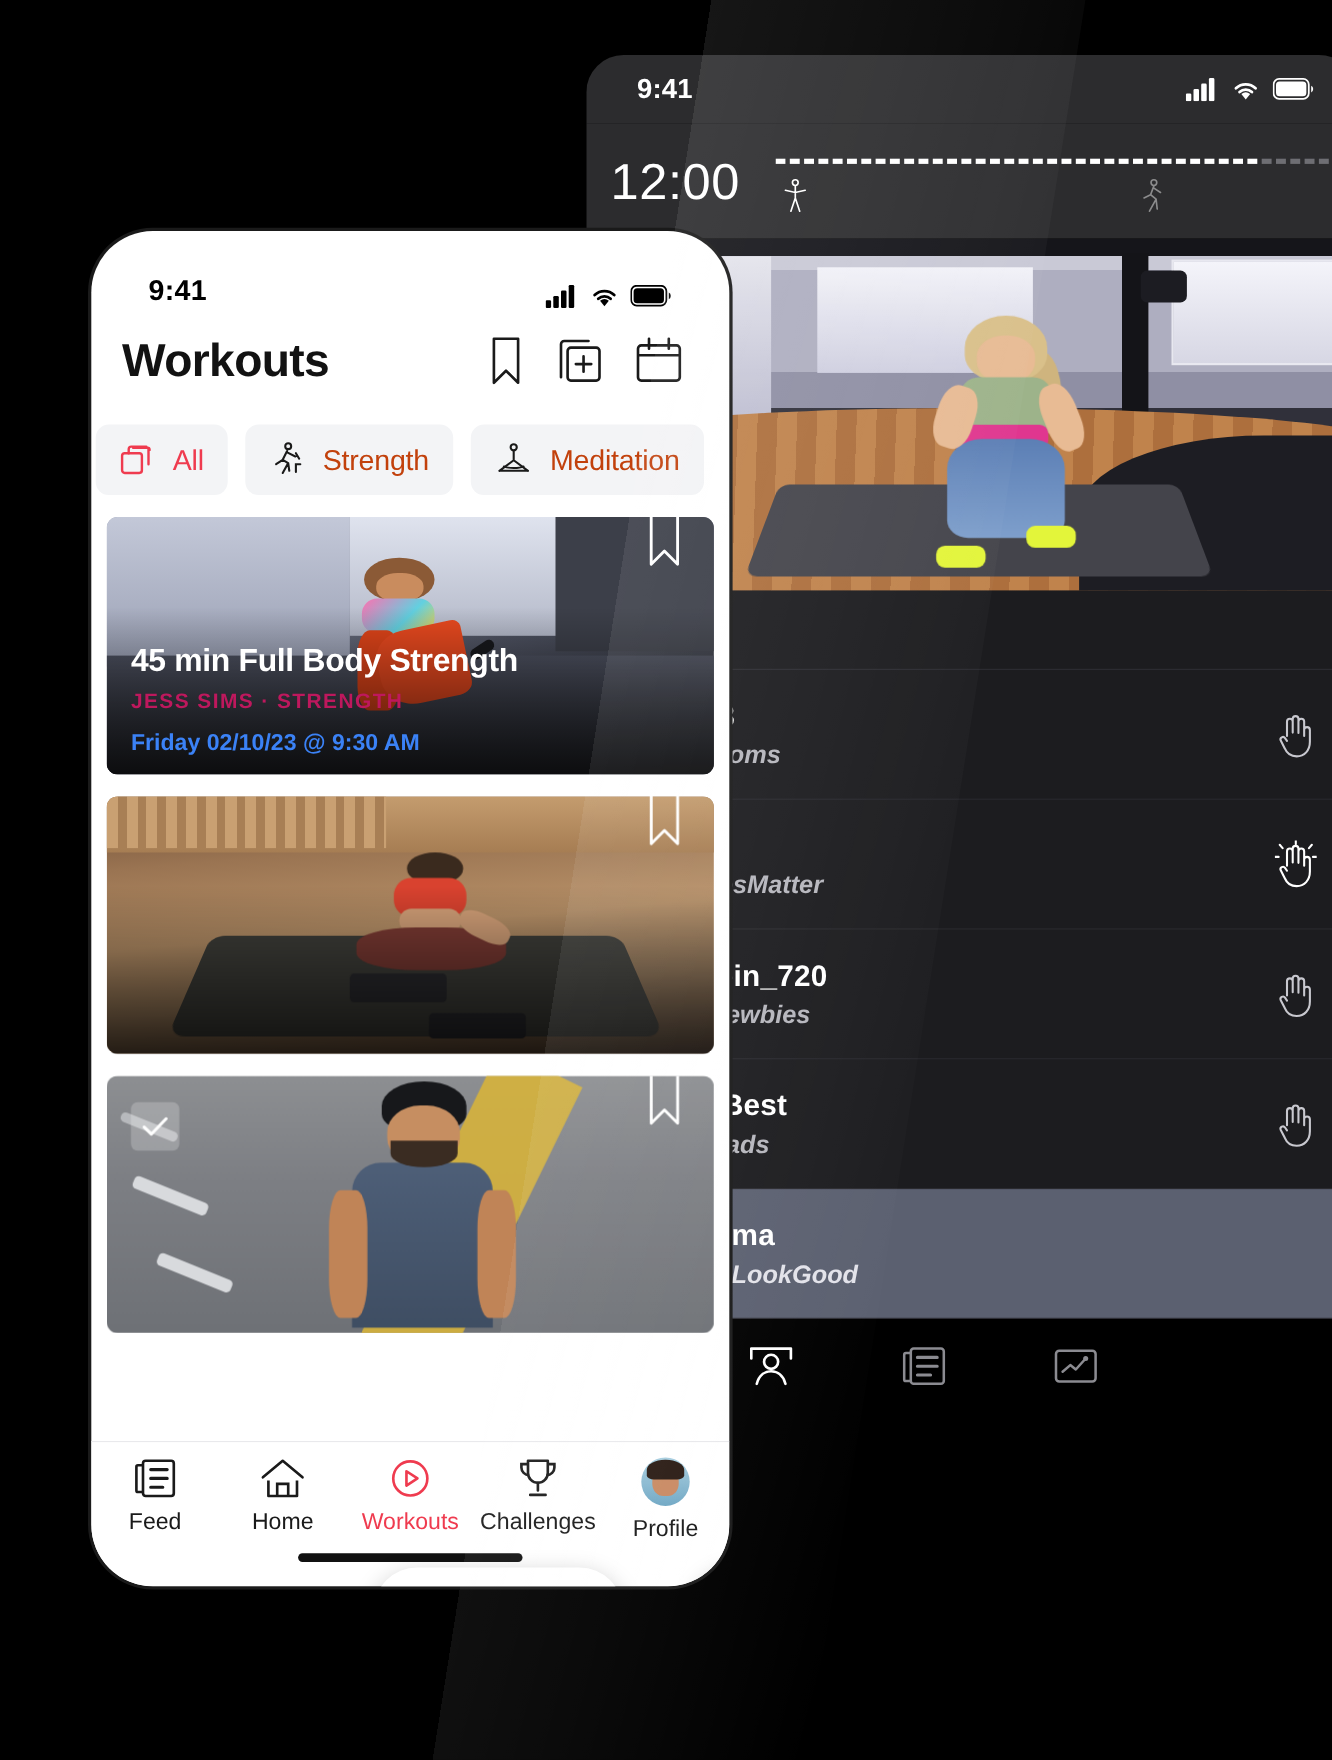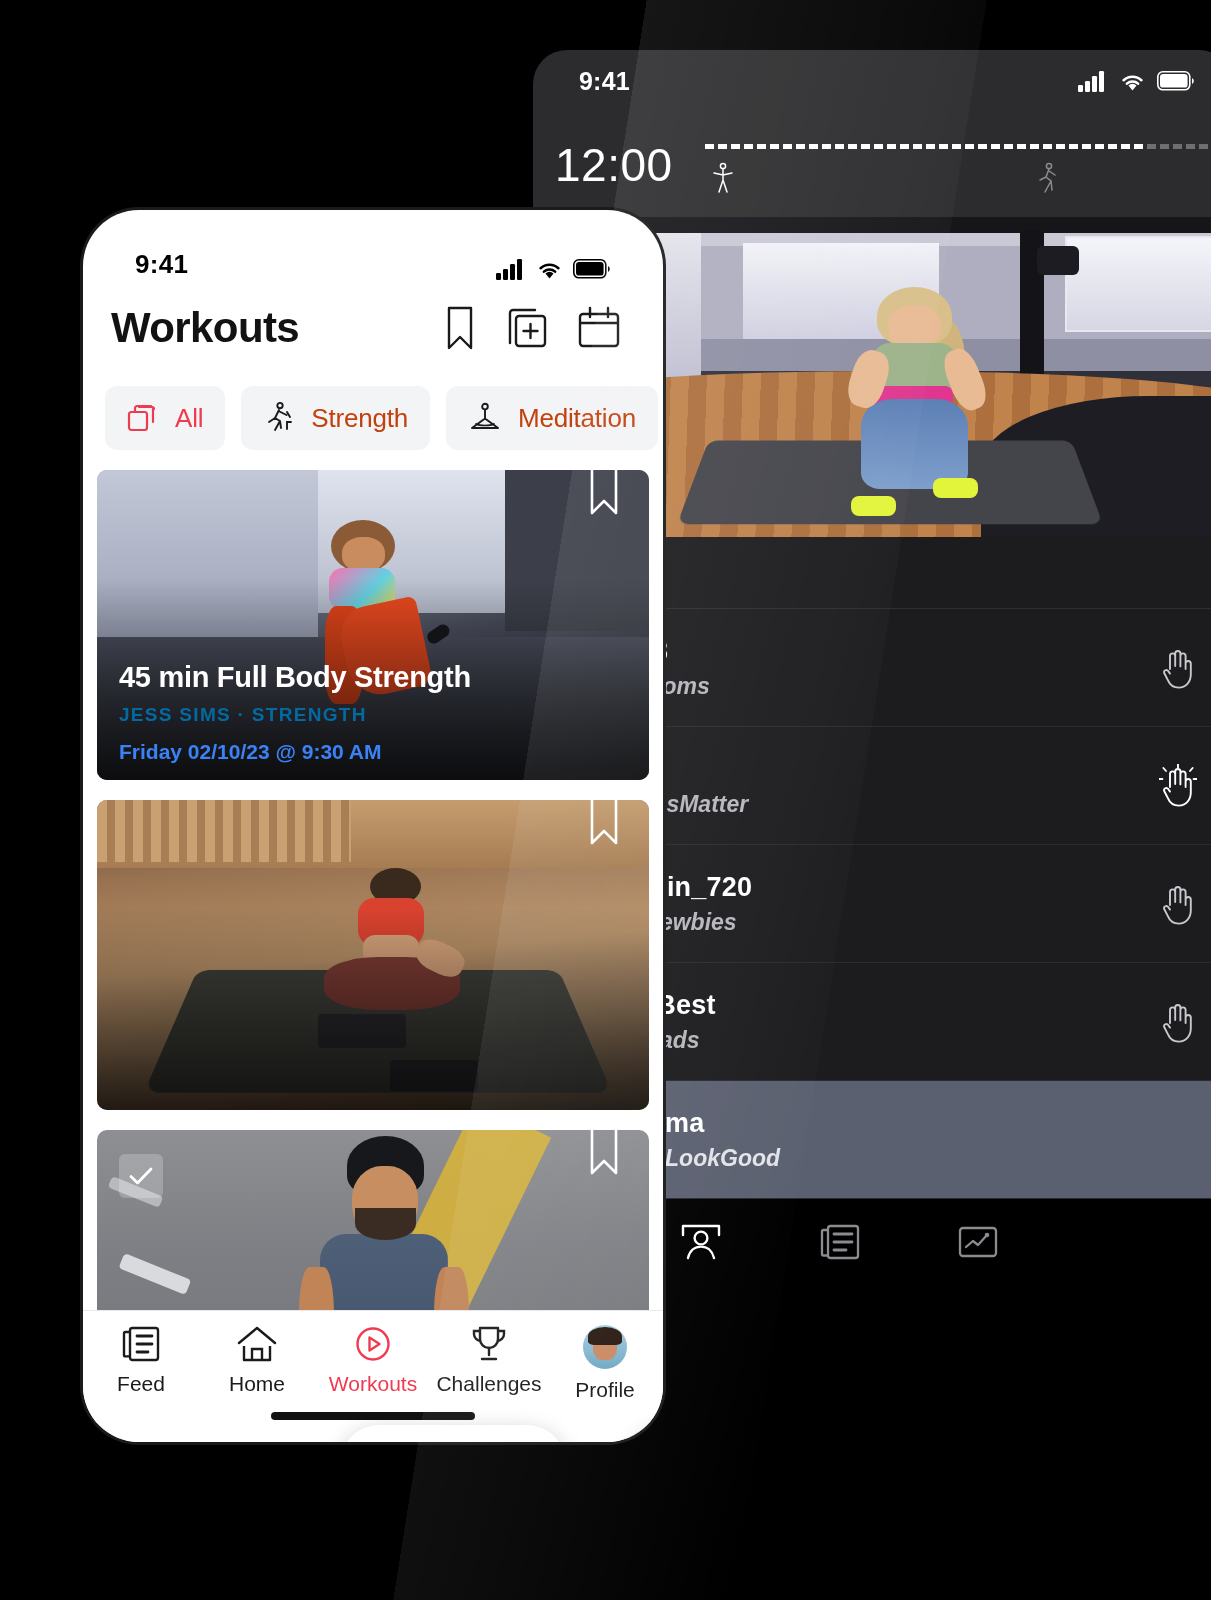--- a/index.html
+++ b/index.html
@@ -109,37 +109,37 @@
   .ph-statusbar { height: 78px; display: flex; align-items: flex-end; justify-content: space-between;
       padding: 0 52px 8px 52px; }
   .ph-time { font-size: 26px; font-weight: bold; color: #000; letter-spacing: .3px; }
   .ph-right { display: flex; align-items: center; gap: 10px; }
 
   .ph-header { display: flex; align-items: center; justify-content: space-between; padding: 16px 28px 10px 28px; }
   .ph-title { font-size: 42px; font-weight: bold; color: #121212; letter-spacing: -.6px; }
   .ph-hdr-icons { display: flex; align-items: center; gap: 28px; padding-right: 14px; }
   .ph-hdr-icons > span { cursor: pointer; line-height: 0; }
 
-  .ph-chips { display: flex; gap: 16px; padding: 24px 0 20px 22px; overflow: hidden; text-align: center; }
+  .ph-chips { display: flex; gap: 16px; padding: 24px 0 20px 4px; overflow: hidden; text-align: center; }
   .chip { display: flex; align-items: center; gap: 16px; background: #f3f4f6;
       border-radius: 12px; padding: 0 22px; height: 64px; flex: 0 0 auto; }
   .chip-label { font-size: 26px; color: #c2410c; letter-spacing: -.2px; }
   .chip.active .chip-label { color: #ef3b4f; }
 
   .ph-list { position: relative; padding: 0 14px; display: flex; flex-direction: column; gap: 20px; }
-  .card { position: relative; height: 310px; border-radius: 10px; overflow: hidden; }
+  .card { position: relative; height: 234px; border-radius: 10px; overflow: hidden; }
   .card-bookmark { position: absolute; right: 26px; top: -4px; z-index: 4; }
   .card-check { position: absolute; left: 22px; top: 24px; z-index: 4;
       width: 44px; height: 44px; background: rgba(255,255,255,.22); border-radius: 6px;
       display: flex; align-items: center; justify-content: center; }
   .card-scrim { position: absolute; inset: 0;
       background: linear-gradient(180deg, rgba(0,0,0,0) 35%, rgba(0,0,0,.72) 100%); }
   .card-text { position: absolute; left: 22px; bottom: 16px; right: 22px; z-index: 3; }
   .card-title { color: #fff; font-size: 29px; font-weight: bold; letter-spacing: -.3px; margin-bottom: 10px; }
-  .card-meta { color: #0369a1; font-size: 19px; font-weight: bold; letter-spacing: 1.3px; margin-bottom: 14px; }
+  .card-meta { color: #be185d; font-size: 19px; font-weight: bold; letter-spacing: 1.3px; margin-bottom: 14px; }
   .card-time { color: #3b82f6; font-size: 21px; font-weight: 600; }
 
   
   .art1 { position: absolute; inset: 0; background: linear-gradient(160deg,#9aa0b5 0%,#7d8396 28%,#4d5160 56%,#33363f 80%,#2a2c33 100%); }
   .a1-wall { position: absolute; left: 0; top: 0; width: 40%; height: 58%; background: linear-gradient(180deg,#c3c8d8,#9aa0b4); }
   .a1-wall2 { position: absolute; left: 40%; top: 0; width: 35%; height: 46%; background: linear-gradient(180deg,#dfe3ee,#b4b9c9); }
   .a1-dark { position: absolute; right: 0; top: 0; width: 26%; height: 52%; background: #3c3f49; }
   .a1-floor { position: absolute; left: 0; bottom: 0; width: 100%; height: 46%; background: linear-gradient(180deg,#4d5160,#2d2f36); }
   .a1-body { position: absolute; left: 40%; top: 16%; width: 17%; height: 56%; }
   .a1-hair { position: absolute; left: 14%; top: 0; width: 68%; height: 30%; background: #8b5a36; border-radius: 50%; }

